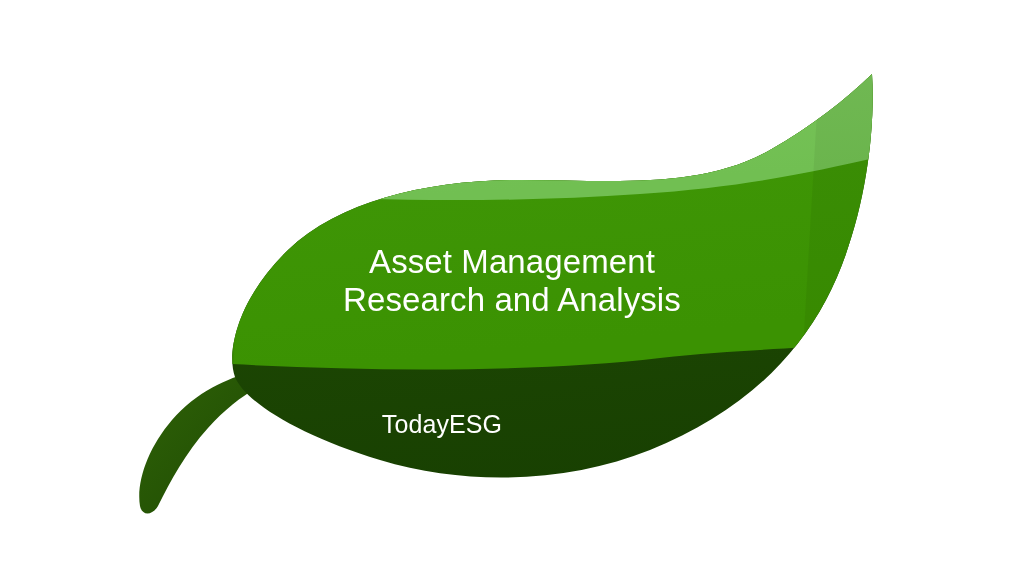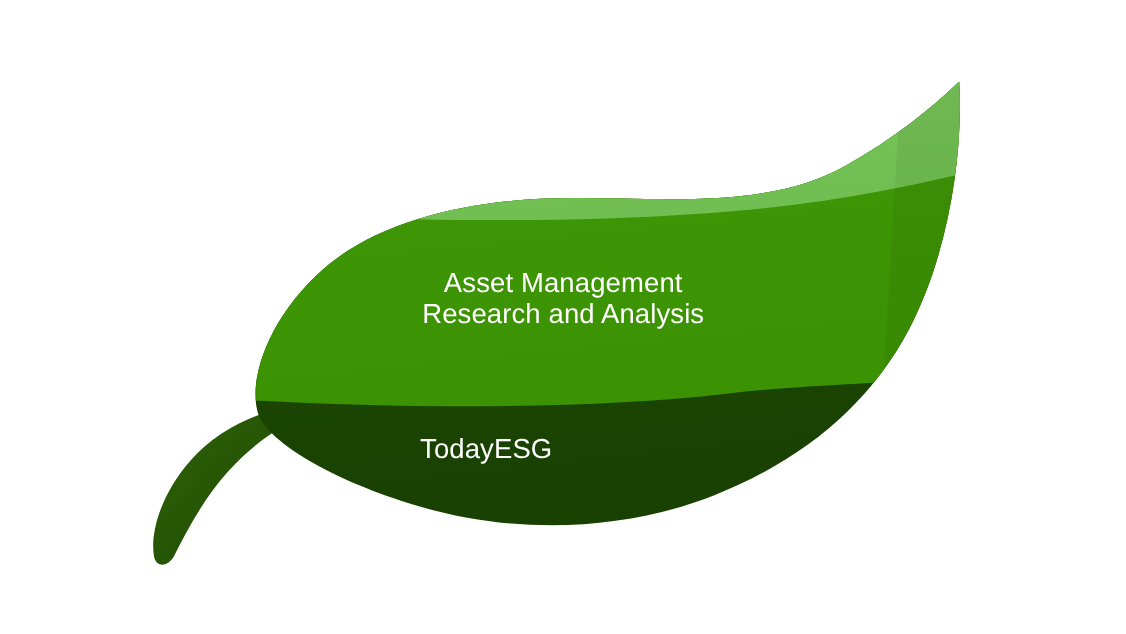--- a/index.html
+++ b/index.html
@@ -42,27 +42,27 @@
     left: 0;
     width: 1024px;
     top: 142px;
     font-size: 25px;
     font-weight: 400;
   }
   #label-main {
     left: 0;
     width: 1024px;
     top: 243px;
-    font-size: 25px;
+    font-size: 33px;
     font-weight: 400;
   }
   #label-bottom {
     left: 0;
     width: 884px;
-    top: 394px;
+    top: 410px;
     font-size: 25px;
     font-weight: 400;
   }
 </style>
 </head>
 <body style="background: rgb(255, 255, 255);">
 
 <div id="stage">
 
   <svg id="leaf-svg" viewBox="0 0 1024 576" xmlns="http://www.w3.org/2000/svg" aria-hidden="true">

